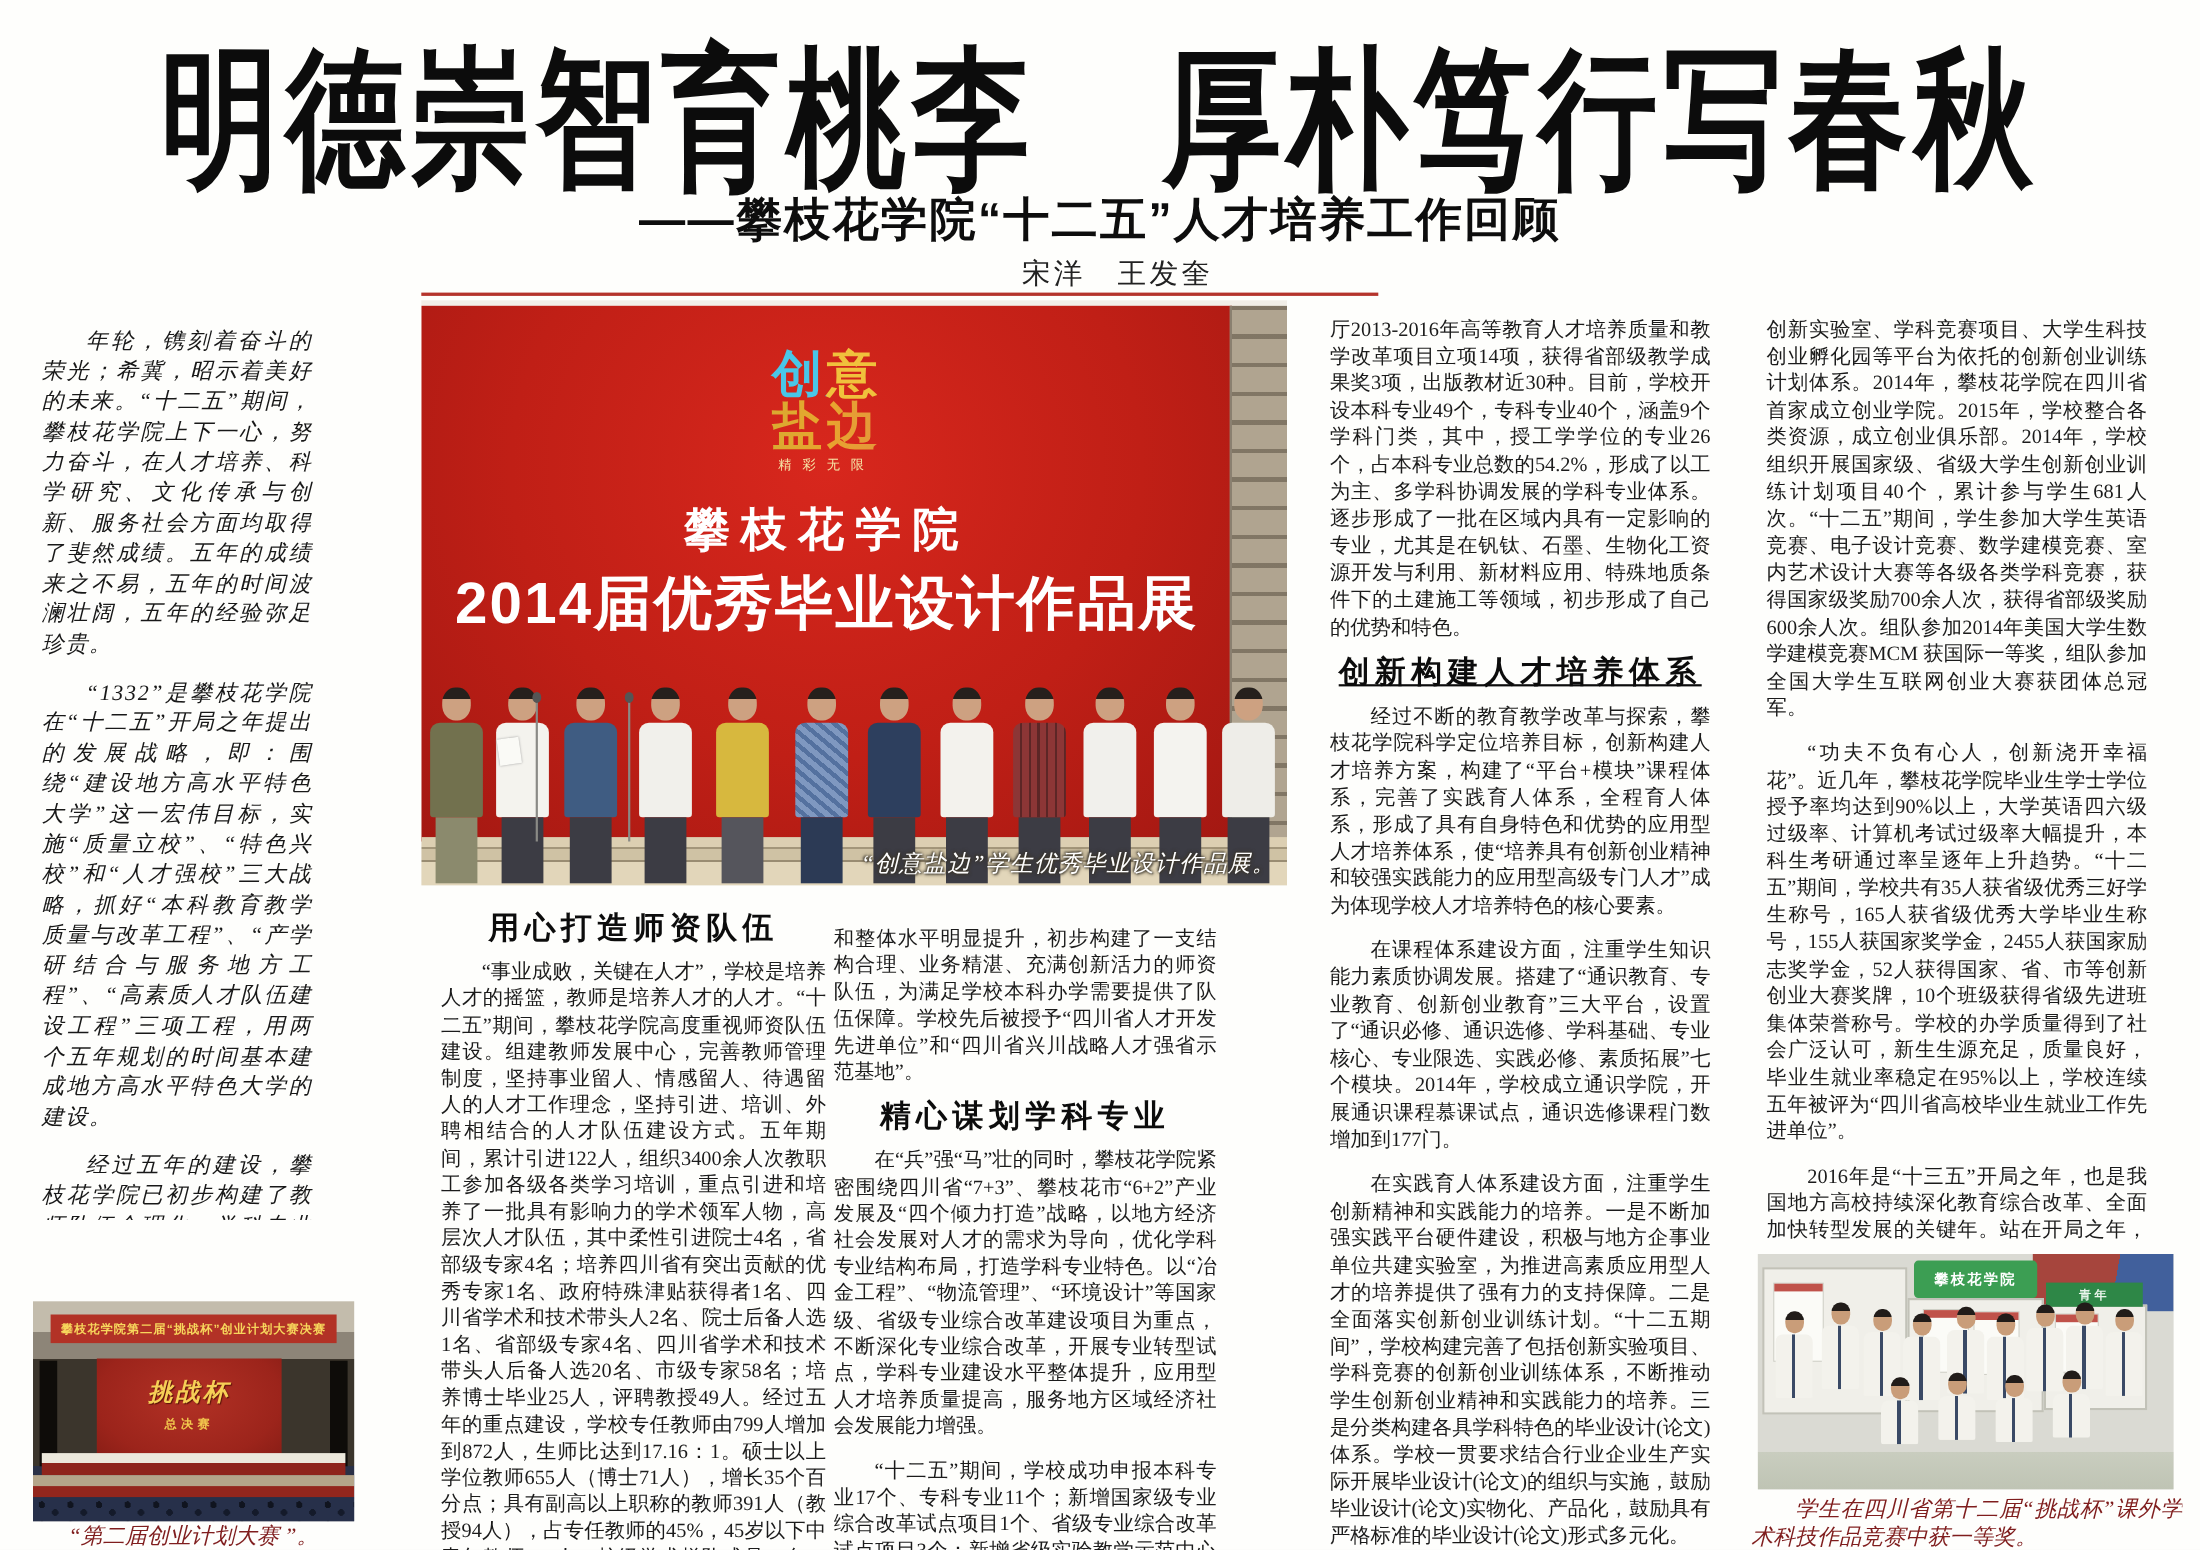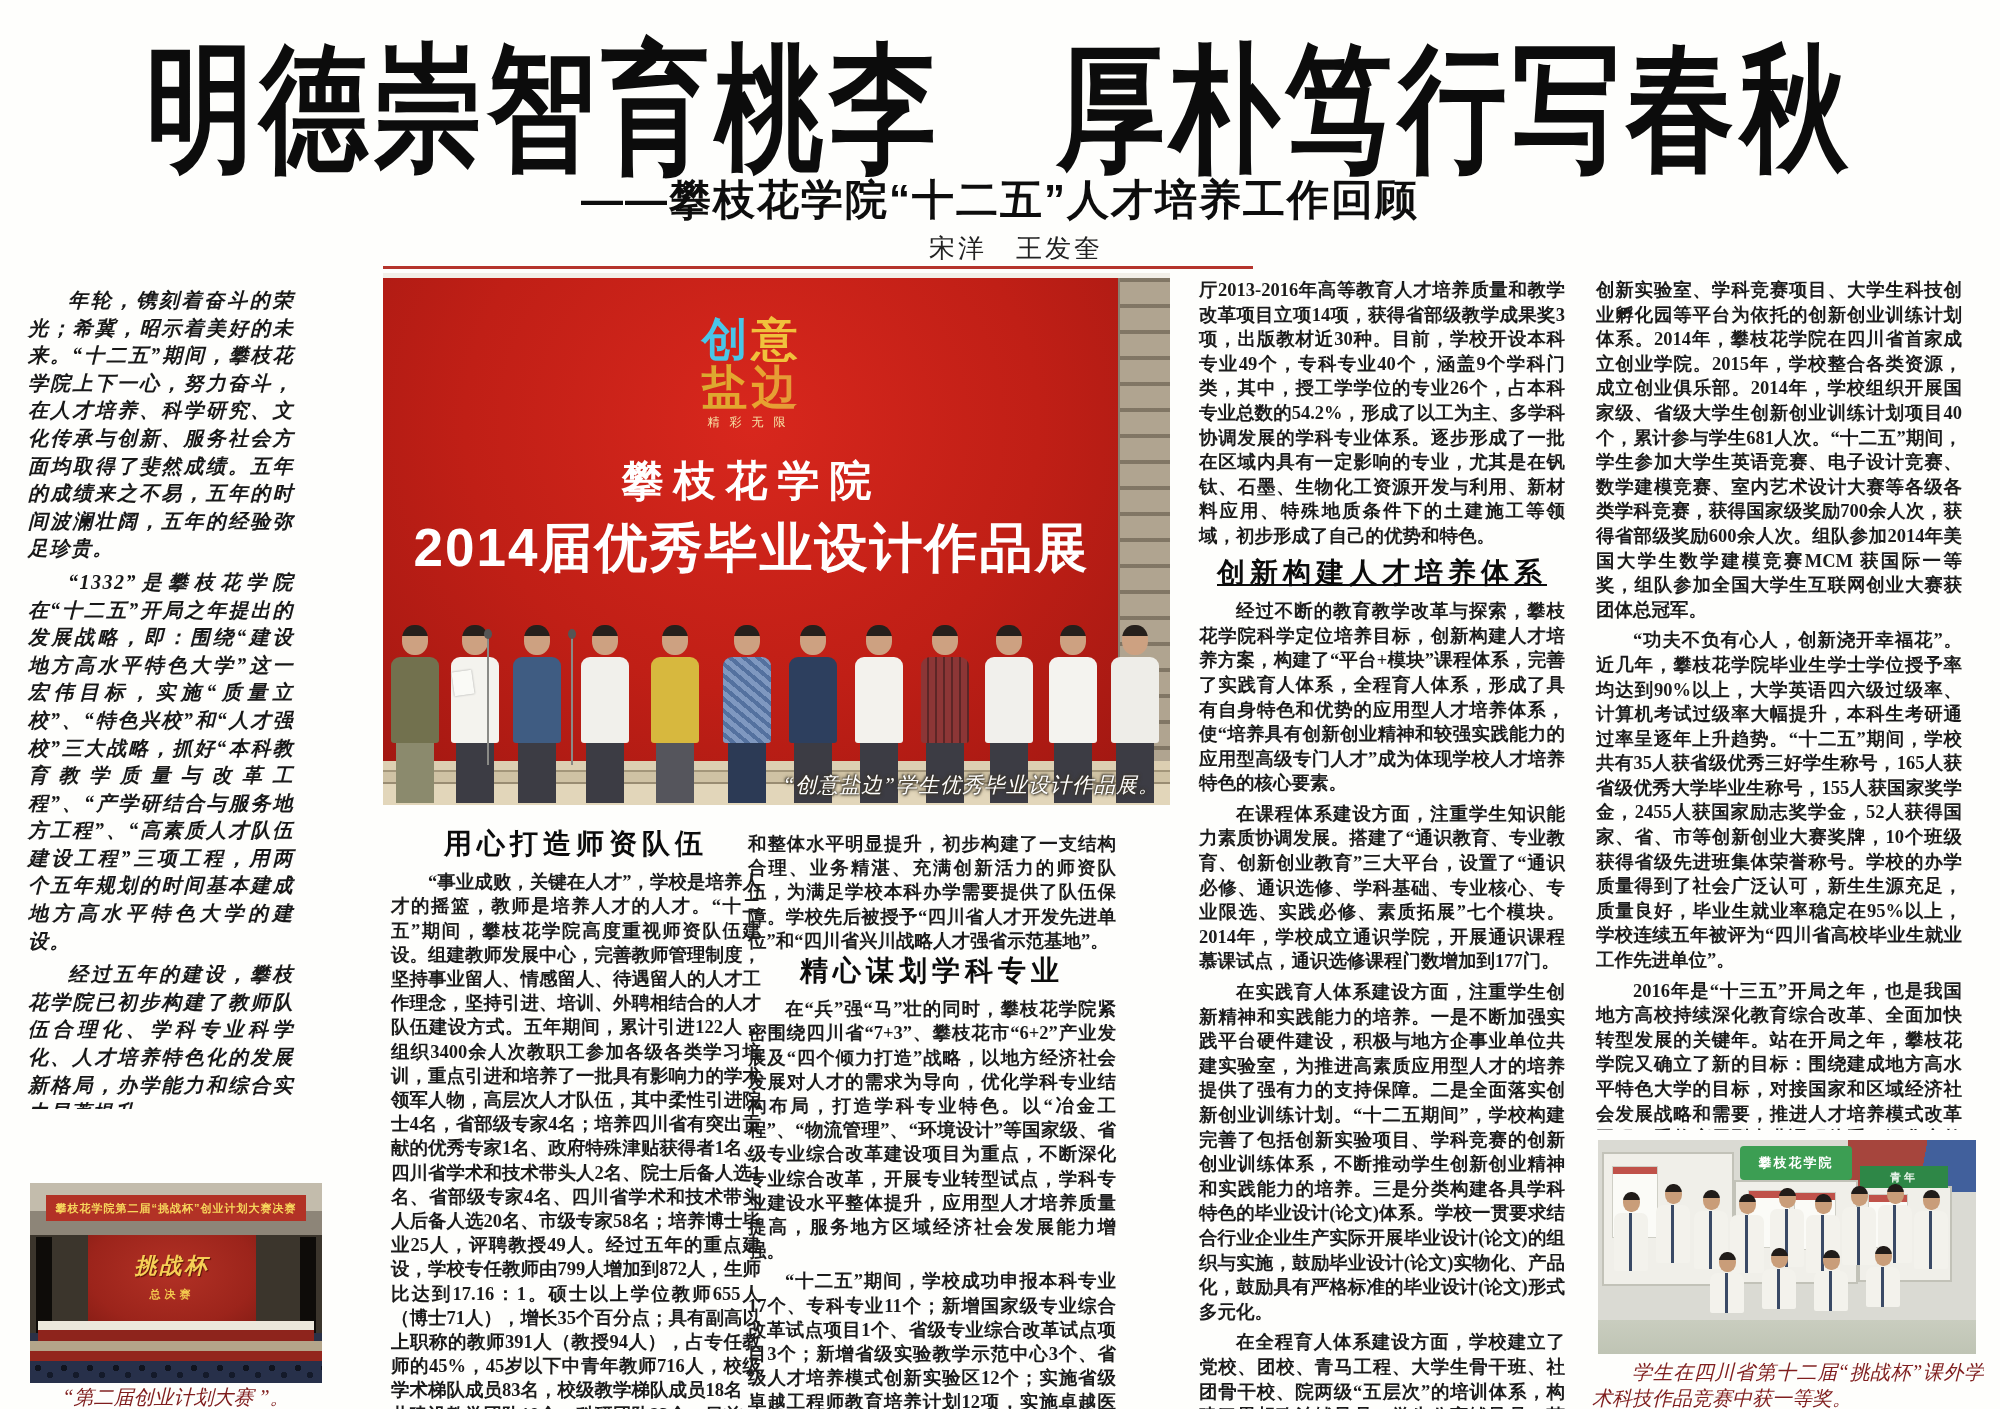--- a/index.html
+++ b/index.html
@@ -8,21 +8,21 @@
   
   .headline{position:absolute;top:24px;left:0;width:100%;height:168px;display:flex;align-items:center;justify-content:center;}
   .headline span{font-family:"Liberation Sans","DejaVu Sans",sans-serif;font-weight:900;font-size:138px;
         letter-spacing:8px;white-space:nowrap;transform:scaleX(0.78);transform-origin:center;color:#0c0c0c;line-height:1;}
   .subtitle{position:absolute;top:172px;left:0;width:100%;text-align:center;
         font-family:"Liberation Sans","DejaVu Sans",sans-serif;font-weight:bold;font-size:42px;letter-spacing:2px;color:#0d0d0d;}
   .byline{position:absolute;top:231px;left:16px;width:100%;text-align:center;font-size:26px;letter-spacing:3px;color:#222;}
   .rule-red{position:absolute;left:383px;top:266px;width:870px;height:3px;background:#b5342c;}
   
   .col{position:absolute;overflow:hidden;text-align:justify;}
-  .col p{margin:6px;text-indent:2em;font-weight:bold;}
+  .col p{margin:16px;text-indent:2em;}
   .col p.lead{text-indent:0;}
   .kai{left:22px;top:281px;width:278px;height:828px;font-style:italic;font-size:20px;line-height:27.6px;letter-spacing:1.5px;color:#181818;}
   .colA{left:385px;top:826px;width:382px;height:583px;font-size:18.5px;line-height:24.2px;}
   .colB{left:742px;top:826px;width:380px;height:583px;font-size:18.5px;line-height:24.2px;}
   .colC{left:1193px;top:272px;width:378px;height:1137px;font-size:18.5px;line-height:24.6px;}
   .colD{left:1590px;top:272px;width:378px;height:858px;font-size:18.5px;line-height:24.6px;}
   .sec-h{font-family:"Liberation Sans","DejaVu Sans",sans-serif;font-weight:bold;font-size:28px;letter-spacing:5px;
         text-align:center;margin:6px 0 14px;color:#0c0c0c;}
   .colC .sec-h{margin-top:12px;text-decoration:underline;}
   

